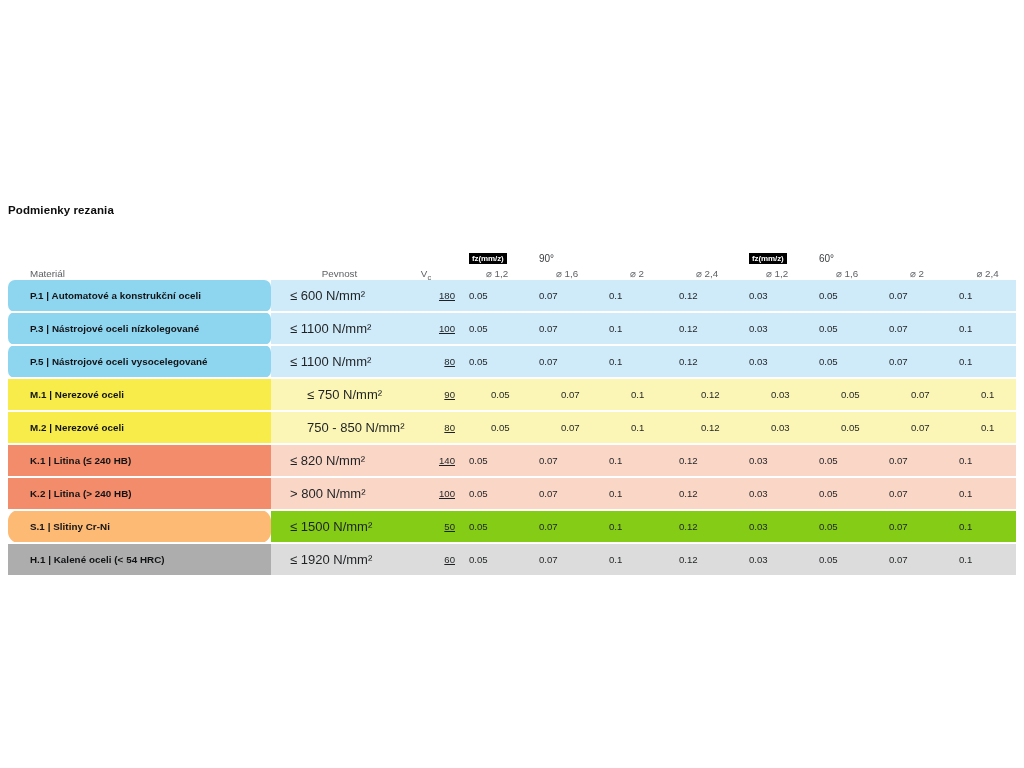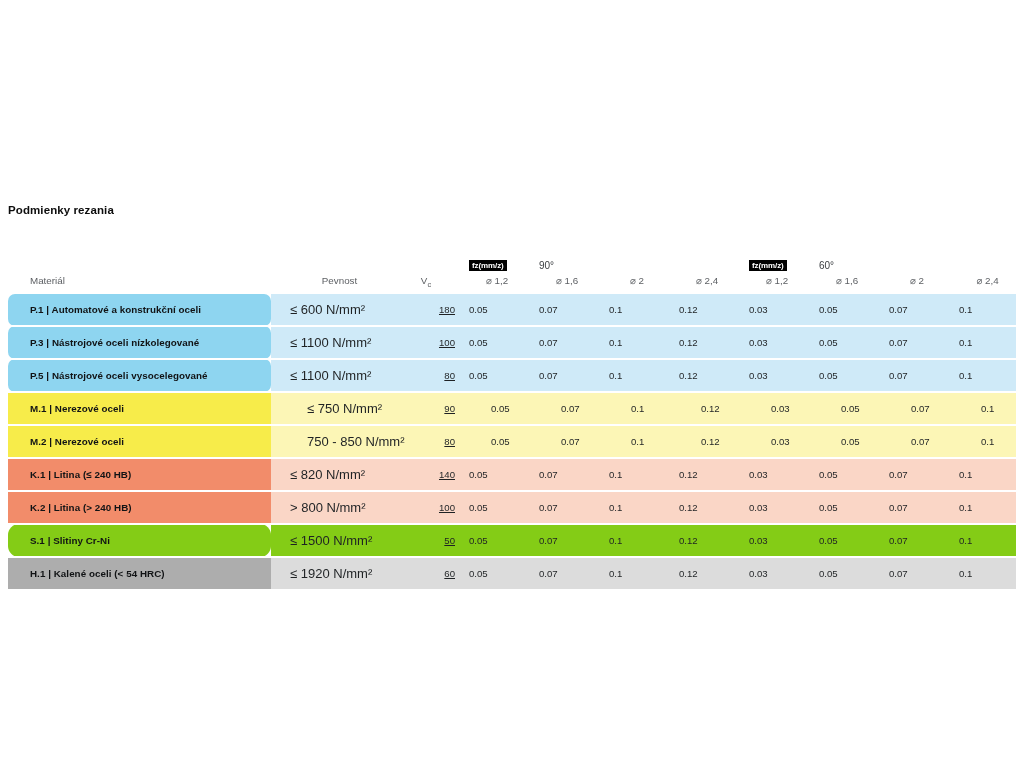--- a/index.html
+++ b/index.html
@@ -53,22 +53,21 @@
     vertical-align: bottom;
     font-weight: 400;
     background: #ffffff;
   }
   .hd-cell {
     height: 44px;
     display: flex;
     flex-direction: column;
     justify-content: flex-end;
     box-sizing: border-box;
-    padding-bottom: 7px;
-    margin-top: 14px;
+    padding-bottom: 0;
   }
   .hd-top {
     height: 15px;
     line-height: 13px;
     display: flex;
     align-items: flex-start;
   }
   .hd-main {
     font-size: 9.8px;
     color: #5c5f63;
@@ -144,21 +143,21 @@
     color: #1f2224;
   }
 
   
   .fam-blue   .mat { background: #8ed5f0; border-radius: 7px; }
   .fam-blue   .dat { background: #cfeaf8; }
   .fam-yellow .mat { background: #f7ec4a; }
   .fam-yellow .dat { background: #fcf6b6; padding-left: 36px; }
   .fam-salmon .mat { background: #f28c6a; }
   .fam-salmon .dat { background: #fad6c6; }
-  .fam-orange .mat { background: #84cc16; border-radius: 11px; }
+  .fam-orange .mat { background: #fdba74; border-radius: 11px; }
   .fam-orange .dat { background: #84cc16; }
   .fam-gray   .mat { background: #adadad; }
   .fam-gray   .dat { background: #dcdcdc; }
 </style>
 </head>
 <body>
 
 <div id="sheet">
 
   <h1 class="sheet-title">Podmienky rezania</h1>

